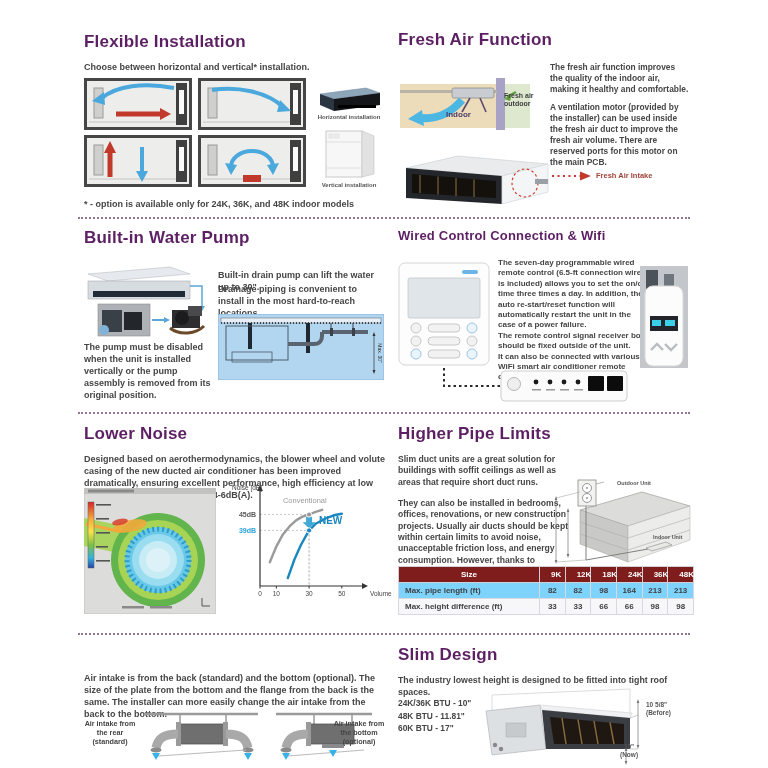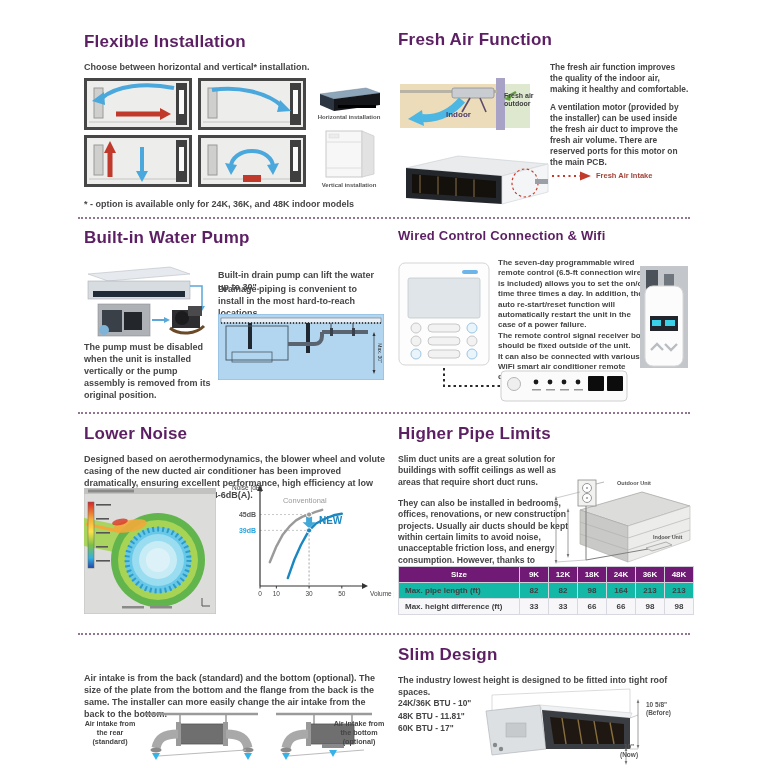--- a/index.html
+++ b/index.html
@@ -7,24 +7,24 @@
         font-family:"Liberation Sans",sans-serif;color:#454547;}
   .sec{position:absolute;}
   .abs{position:absolute;}
   .title{font-size:17px;font-weight:800;color:#5c1f63;margin:0;letter-spacing:.2px;}
   .title.sm{font-size:13px;}
   .p{font-size:9px;line-height:1.32;font-weight:600;color:#454547;margin:0;}
   .tiny{font-size:6px;color:#555;font-weight:600;}
   .pre{white-space:pre-line;}
   .sep{position:absolute;left:78px;width:612px;height:0;border-top:2px dotted #7d5f7d;opacity:.85;}
   table.ptable{border-collapse:collapse;width:296px;font-size:8px;table-layout:fixed;}
-  table.ptable th{background:#701a75;color:#fff;font-weight:700;padding:3px 1px;border:1px solid #cfcfd8;}
+  table.ptable th{background:#7f1d1d;color:#fff;font-weight:700;padding:3px 11px;border:1px solid #cfcfd8;}
   table.ptable td{padding:3px 1px;text-align:center;border:1px solid #d8d8e0;font-weight:600;color:#3f3f41;}
   table.ptable td.lbl{text-align:left;padding-left:6px;}
-  table.ptable tr.r0 td{background:#14b8a6;}
+  table.ptable tr.r0 td{background:#7dd3fc;}
   table.ptable tr.r1 td{background:#f7f7fa;}
   table.ptable th.c0{width:40%;}
   svg{display:block;}
 </style>
 </head>
 <body>
 
 <div id="page">
 
   <div class="sep" style="top:217px;"></div>

